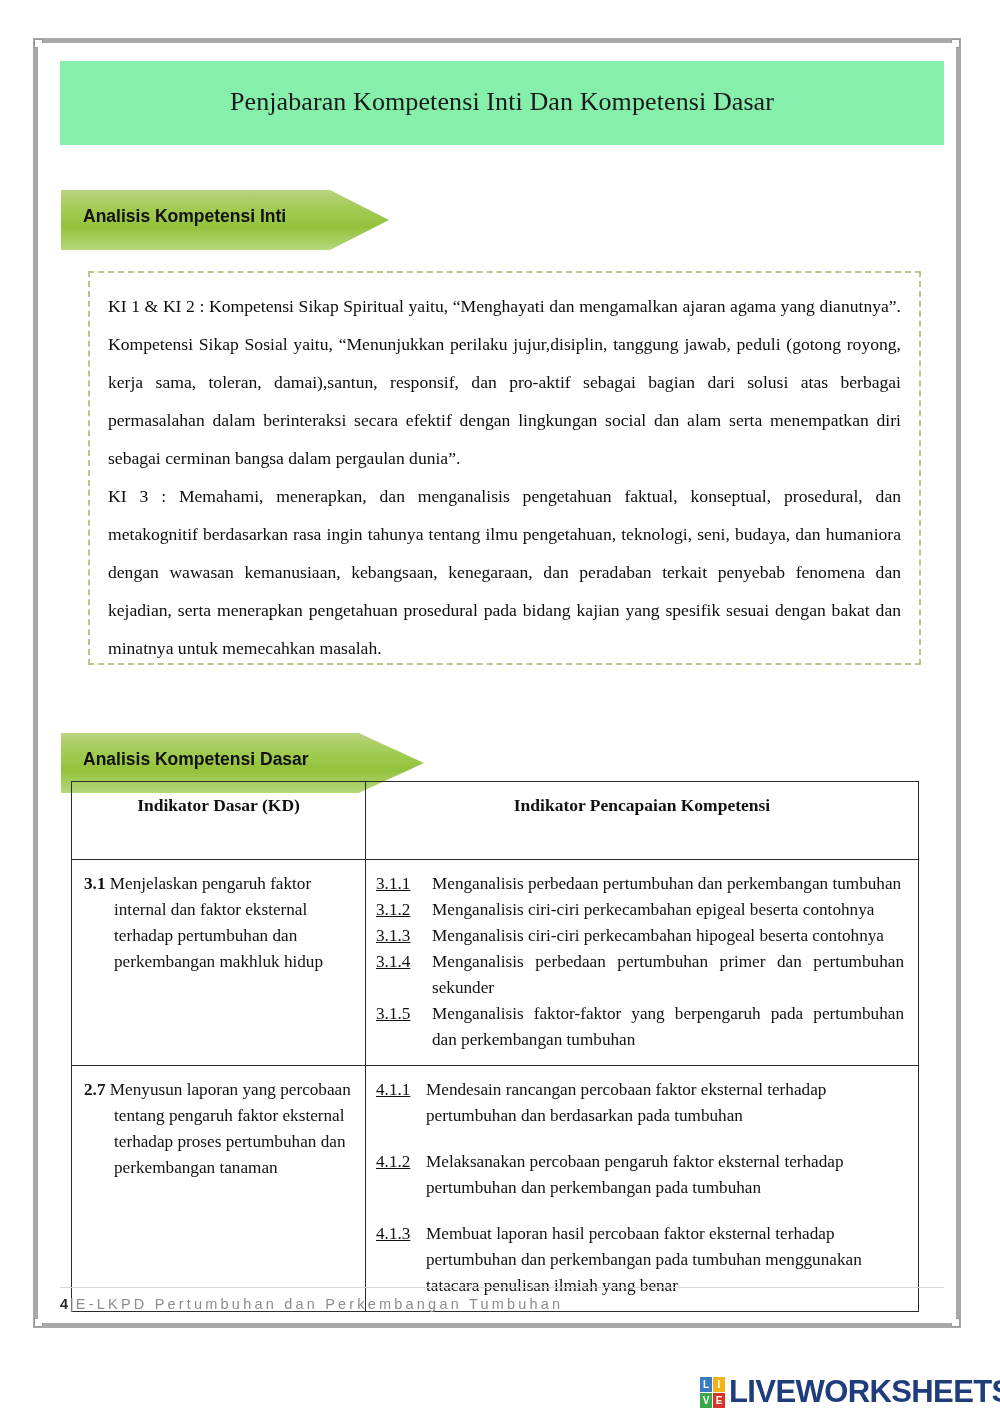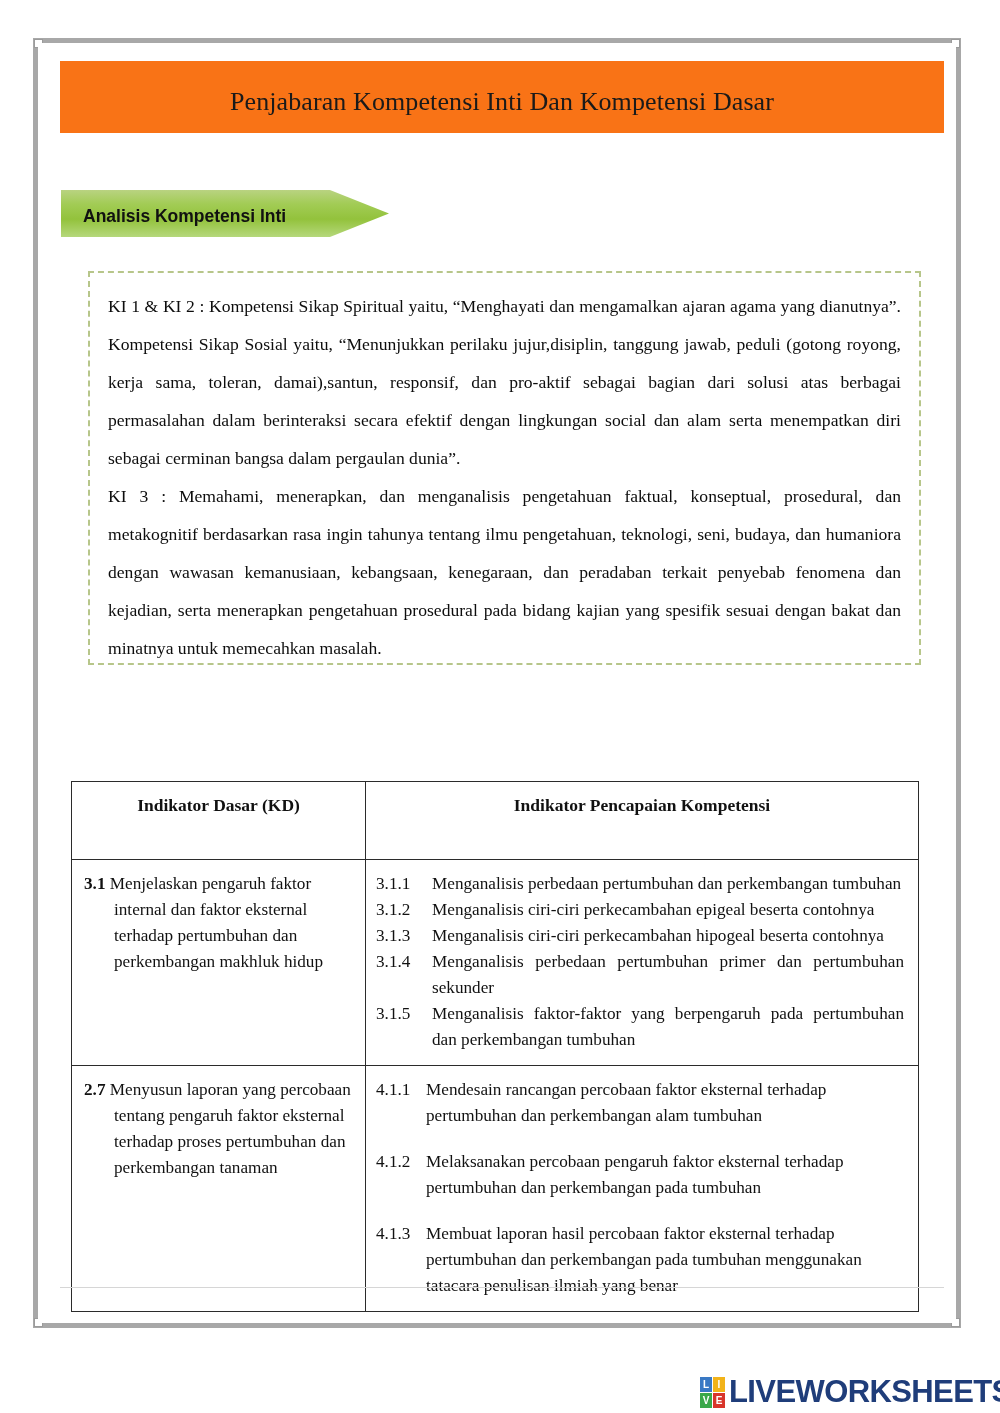--- a/index.html
+++ b/index.html
@@ -60,39 +60,39 @@
     background: #ffffff;
     box-sizing: border-box;
   }
 
   
   #title-banner {
     position: absolute;
     left: 22px;
     top: 18px;
     width: 884px;
-    height: 72px;
-    background: #f97316;
+    height: 84px;
+    background: #86efac;
     box-sizing: border-box;
   }
   #title-text {
     position: absolute;
     left: 0; right: 0;
     top: 26px;
     text-align: center;
     font-size: 26px;
     font-family: "Liberation Serif", serif;
     color: #1a1a1a;
     letter-spacing: 0.1px;
   }
 
   
   .arrow-banner {
     position: absolute;
-    height: 47px;
+    height: 60px;
   }
   .arrow-banner .shape {
     position: absolute;
     left: 0; top: 0;
     width: 100%; height: 100%;
     background: linear-gradient(to bottom, #b9d381 0%, #a2cc55 30%, #93c23c 62%, #b5d87b 100%);
     -webkit-clip-path: polygon(0 0, 82% 0, 100% 50%, 82% 100%, 0 100%);
     clip-path: polygon(0 0, 82% 0, 100% 50%, 82% 100%, 0 100%);
   }
   .arrow-banner .shadow {
@@ -192,20 +192,21 @@
   .ind-item {
     padding-left: 56px;
     text-indent: -56px;
     text-align: justify;
     text-justify: inter-word;
   }
   .ind-item .n {
     display: inline-block;
     width: 56px;
     text-indent: 0;
+    text-decoration: underline;
   }
   .ind-item.plain {
     padding-left: 50px;
     text-indent: -50px;
     text-align: left;
   }
   .ind-item.plain .n {
     width: 50px;
   }
   .ind-item.spaced { margin-top: 20px; }
@@ -312,20 +313,25 @@
     <div class="shadow"></div>
     <div class="shape"></div>
     <div class="label">Analisis Kompetensi Inti</div>
   </div>
 
   <div id="ki-box">
     <p class="ki-para">KI 1 &amp; KI 2 : Kompetensi Sikap Spiritual yaitu, “Menghayati dan mengamalkan ajaran agama yang dianutnya”. Kompetensi Sikap Sosial yaitu, “Menunjukkan perilaku jujur,disiplin, tanggung jawab, peduli (gotong royong, kerja sama, toleran, damai),santun, responsif, dan pro-aktif sebagai bagian dari solusi atas berbagai permasalahan dalam berinteraksi secara efektif dengan lingkungan social dan alam serta menempatkan diri sebagai cerminan bangsa dalam pergaulan dunia”.</p>
     <p class="ki-para second">KI 3 : Memahami, menerapkan, dan menganalisis pengetahuan faktual, konseptual, prosedural, dan metakognitif berdasarkan rasa ingin tahunya tentang ilmu pengetahuan, teknologi, seni, budaya, dan humaniora dengan wawasan kemanusiaan, kebangsaan, kenegaraan, dan peradaban terkait penyebab fenomena dan kejadian, serta menerapkan pengetahuan prosedural pada bidang kajian yang spesifik sesuai dengan bakat dan minatnya untuk memecahkan masalah.</p>
   </div>
 
+  <div class="arrow-banner" id="banner-kd">
+    <div class="shadow"></div>
+    <div class="shape"></div>
+    <div class="label">Analisis Kompetensi Dasar</div>
+  </div>
 
   <table id="kd-table">
     <colgroup>
       <col class="col-kd">
       <col class="col-ind">
     </colgroup>
     <thead>
       <tr>
         <th>Indikator Dasar (KD)</th>
         <th>Indikator Pencapaian Kompetensi</th>
@@ -368,35 +374,38 @@
           <div class="kd-cell" style="min-height:198px;">
             <div class="kd-item">
               <span class="kd-num">2.7</span>
               <span>Menyusun laporan yang percobaan tentang pengaruh faktor eksternal terhadap proses pertumbuhan dan perkembangan tanaman</span>
             </div>
           </div>
         </td>
         <td>
           <div class="ind-cell">
             <div class="ind-item plain">
-              <span class="n">4.1.1</span><span>Mendesain rancangan percobaan faktor eksternal terhadap pertumbuhan dan perkembangan alam tumbuhan</span>
+              <span class="n">4.1.1</span><span>Mendesain rancangan percobaan faktor eksternal terhadap pertumbuhan dan berdasarkan pada tumbuhan</span>
             </div>
             <div class="ind-item plain spaced">
               <span class="n">4.1.2</span><span>Melaksanakan percobaan pengaruh faktor eksternal terhadap pertumbuhan dan perkembangan pada tumbuhan</span>
             </div>
             <div class="ind-item plain spaced">
               <span class="n">4.1.3</span><span>Membuat laporan hasil percobaan faktor eksternal terhadap pertumbuhan dan perkembangan pada tumbuhan menggunakan tatacara penulisan ilmiah yang benar</span>
             </div>
           </div>
         </td>
       </tr>
     </tbody>
   </table>
 
   <div id="footer-rule"></div>
+  <div id="footer-text">
+    <span class="pg">4</span><span class="bar">|</span><span class="ttl">E-LKPD Pertumbuhan dan Perkembangan Tumbuhan</span>
+  </div>
 
 </div>
 
 <div id="lw-logo">
   <div id="lw-mark">
     <span style="background: rgb(58, 121, 196);">L</span>
     <span style="background: rgb(242, 179, 25);">I</span>
     <span style="background: rgb(58, 168, 74);">V</span>
     <span style="background: rgb(216, 53, 42);">E</span>
   </div>

